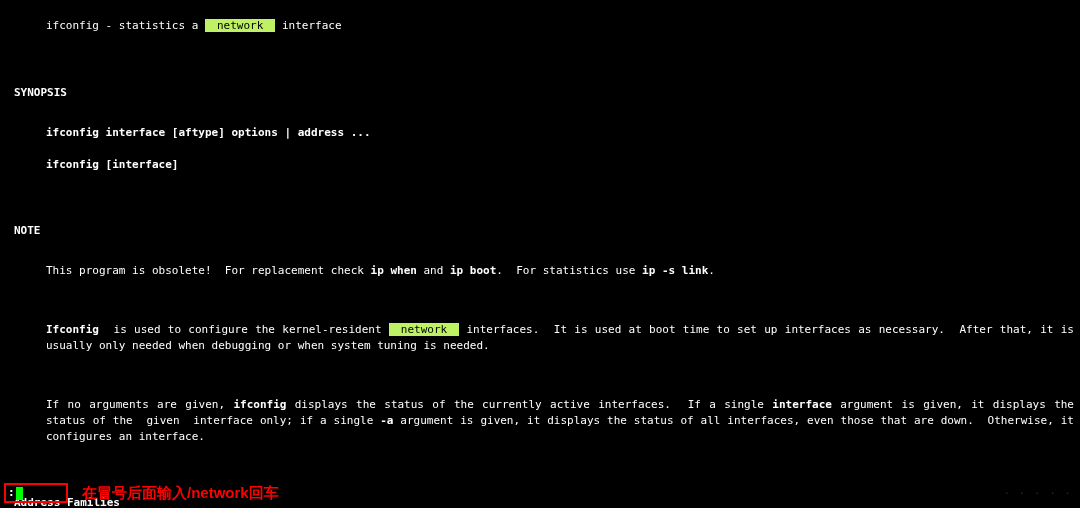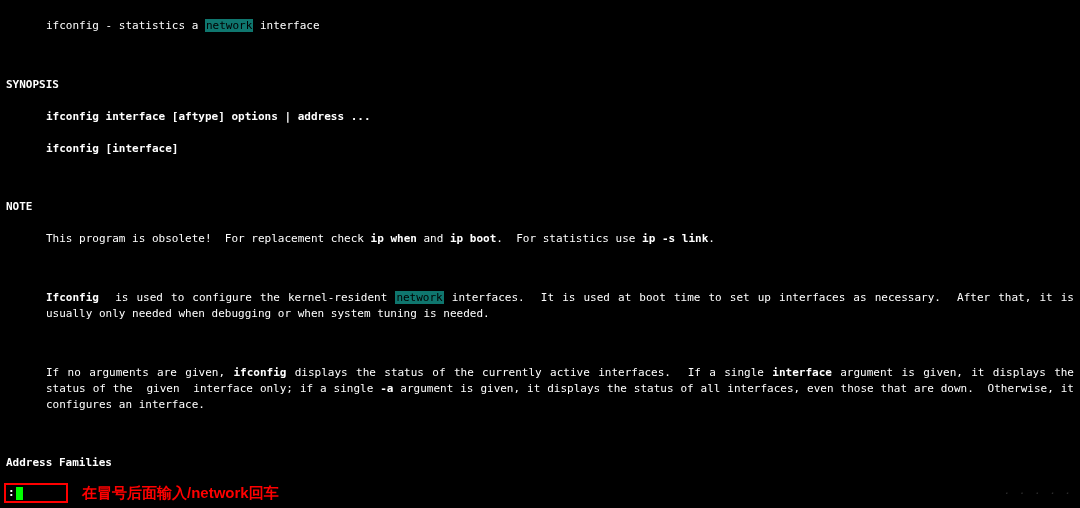--- a/index.html
+++ b/index.html
@@ -17,25 +17,25 @@
   }
   .page {
     padding: 2px 6px 2px 6px;
     white-space: pre-wrap;
     word-wrap: break-word;
     text-align: justify;
     text-justify: inter-word;
   }
   .b { font-weight: bold; }
   .hl {
-    background: #0f766e;
+    background: #bef264;
     color: #000;
-    padding: 0 1px;
+    padding: 0 12px;
   }
-  .sec { font-weight: bold; margin: 0; }
+  .sec { font-weight: bold; margin: 8px; }
   .ind1 { padding-left: 40px; }
   .para { margin: 0; }
   .blank { height: 11px; }
 
   .prompt-row {
     position: absolute;
     left: 4px;
     bottom: 4px;
     right: 6px;
     display: flex;

